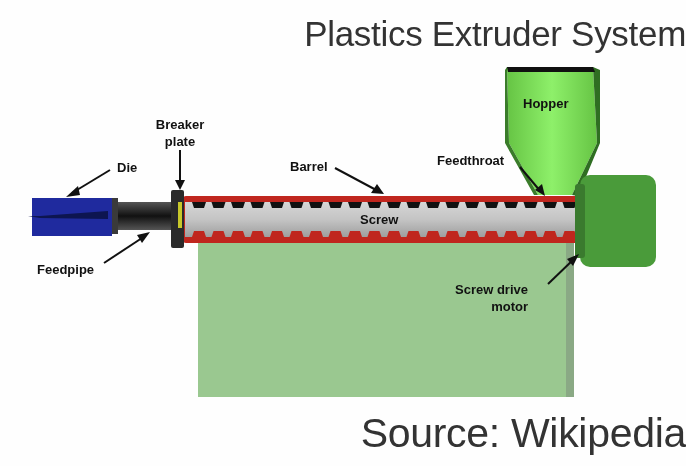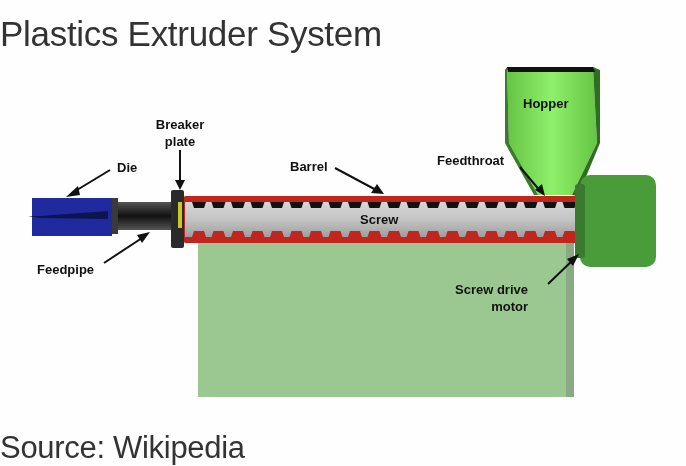--- a/index.html
+++ b/index.html
@@ -1,18 +1,18 @@
 <!DOCTYPE html>
 <html><head>
 <meta charset="utf-8">
 <style>
   html,body{margin:0;padding:0;}
   body{width:686px;height:466px;background:#fefefe;position:relative;overflow:hidden;font-family:"Liberation Sans",sans-serif;}
-  .title{position:absolute;left:0;width:686px;text-align:left;top:14px;font-size:35px;color:#333;letter-spacing:-0.3px;}
-  .source{position:absolute;left:0;width:686px;text-align:left;top:410px;font-size:31px;color:#333;letter-spacing:-0.3px;margin-top:20px;}
+  .title{position:absolute;left:0;width:686px;text-align:right;top:14px;font-size:35px;color:#333;letter-spacing:-0.3px;}
+  .source{position:absolute;left:0;width:686px;text-align:right;top:410px;font-size:41px;color:#333;letter-spacing:-0.3px;}
   svg{position:absolute;left:0;top:0;}
   .lbl{font-family:"Liberation Sans",sans-serif;font-weight:bold;font-size:13px;fill:#111;}
 </style>
 </head>
 <body>
 
 <div class="title">Plastics Extruder System</div>
 
 <svg width="686" height="466" viewBox="0 0 686 466">
   <defs>

